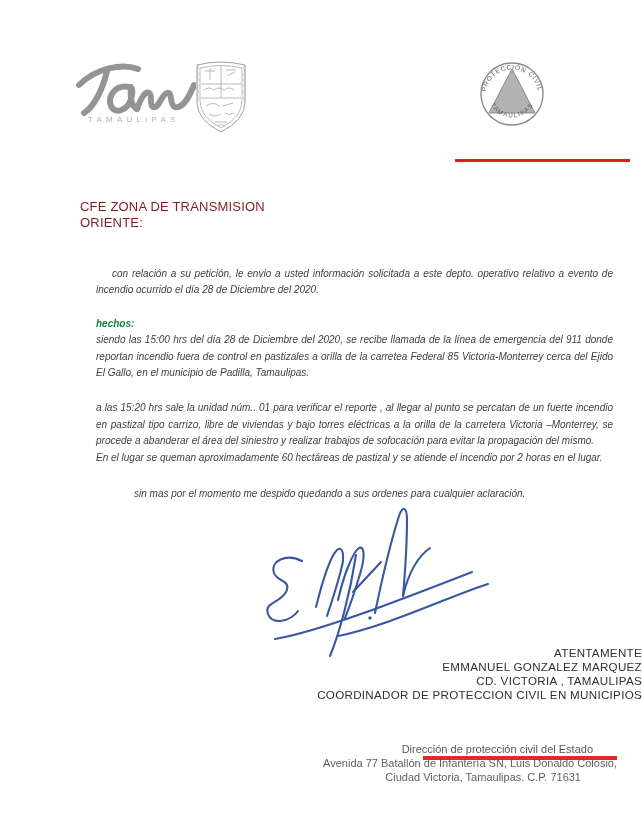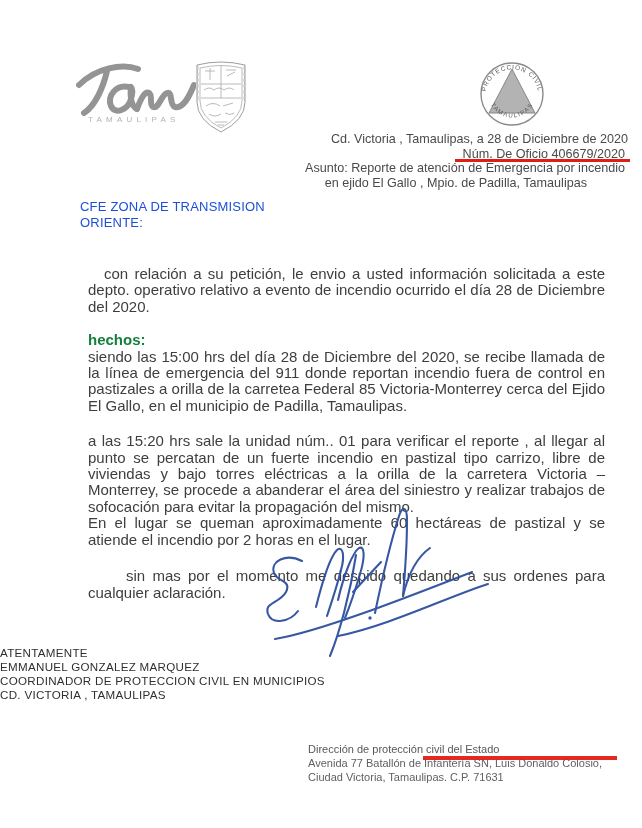--- a/index.html
+++ b/index.html
@@ -18,34 +18,34 @@
   .hdr{position:absolute;top:132px;right:14px;text-align:right;
        font-size:12.6px;line-height:14.6px;color:#4a4a4a;}
   .hdr .l2{margin-right:3px;}
   .hdr .l3{margin-right:3px;}
   .hdr .l4{margin-right:41px;}
   .redbar{position:absolute;background:#e01f14;z-index:3;}
   .redbar.oficio{left:455px;top:159px;width:175px;height:3px;}
   .redbar.footer{left:423px;top:756px;width:194px;height:4px;opacity:.95;}
   
   .addr{position:absolute;left:80px;top:199px;font-size:13px;line-height:15.6px;
-        color:#1d4ed8;letter-spacing:.2px;}
+        color:#7f1d1d;letter-spacing:.2px;}
   
-  .body{position:absolute;left:88px;top:266px;width:517px;
-        font-size:15px;line-height:16.4px;text-align:justify;color:#3e3e3e;}
+  .body{position:absolute;left:96px;top:266px;width:517px;
+        font-size:10px;line-height:16.4px;text-align:justify;color:#3e3e3e;font-style:italic;}
   .body .p1{text-indent:16px;margin:0 0 17px 0;}
   .body .hechos b{font-weight:bold;color:#15803d;}
   .body .p3block{margin-top:19px;}
   .body .closing{margin-top:20px;text-indent:38px;}
   
   .sig-svg{position:absolute;left:258px;top:503px;z-index:2;}
-  .sigblock{position:absolute;left:0;top:646px;width:642px;text-align:left;
+  .sigblock{position:absolute;left:0;top:646px;width:642px;text-align:right;
             font-size:11.6px;line-height:13.9px;color:#2f2f2f;letter-spacing:.3px;}
   
-  .foot{position:absolute;top:743px;right:40px;text-align:left;
+  .foot{position:absolute;top:743px;right:25px;text-align:right;
         font-size:11px;line-height:13.8px;color:#5f5f5f;}
   .foot .f1{margin-right:24px;color:#585858;}
   .foot .f3{margin-right:36px;}
 </style>
 </head>
 <body>
 
 <div class="page">
 
   <svg class="tam-logo" width="120" height="58" viewBox="0 0 120 58">
@@ -84,26 +84,20 @@
       <path id="arcBot" d="M 17,49 A 24,24 0 0 0 59,49"></path>
     </defs>
     <text font-size="6.4" letter-spacing="0.9" fill="#5e5e5e">
       <textPath href="#arcTop" startOffset="50%" text-anchor="middle">PROTECCIÓN CIVIL</textPath>
     </text>
     <text font-size="6.2" letter-spacing="1.4" fill="#5e5e5e">
       <textPath href="#arcBot" startOffset="50%" text-anchor="middle">TAMAULIPAS</textPath>
     </text>
   </svg>
 
-  <div class="hdr">
-    <div class="l1">Cd. Victoria , Tamaulipas, a 28 de Diciembre de 2020</div>
-    <div class="l2">Núm. De Oficio 406679/2020</div>
-    <div class="l3">Asunto: Reporte de atención de Emergencia por incendio</div>
-    <div class="l4">en ejido El Gallo , Mpio. de Padilla, Tamaulipas</div>
-  </div>
   <div class="redbar oficio"></div>
 
   <div class="addr">
     <div>CFE ZONA DE TRANSMISION</div>
     <div>ORIENTE:</div>
   </div>
 
   <div class="body">
     <p class="p1">con relación a su petición, le  envio a usted  información solicitada a este depto. operativo  relativo a evento de incendio ocurrido el día 28 de Diciembre del 2020.</p>
     <div class="hechos">
@@ -128,22 +122,22 @@
       <path d="M 17,136 C 60,129 142,97 214,69"></path>
       <path d="M 80,133 C 130,123 192,93 230,81"></path>
       <path d="M 98,52 C 92,92 81,131 72,153"></path>
       <circle cx="112" cy="115" r="1.7" fill="#2d4f9f" stroke="none"></circle>
     </g>
   </svg>
 
   <div class="sigblock">
     <div>ATENTAMENTE</div>
     <div>EMMANUEL GONZALEZ MARQUEZ</div>
+    <div>CD. VICTORIA , TAMAULIPAS</div>
     <div>COORDINADOR  DE PROTECCION CIVIL EN MUNICIPIOS</div>
-    <div>CD. VICTORIA , TAMAULIPAS</div>
   </div>
 
   <div class="foot">
     <div class="f1">Dirección de protección civil  del Estado</div>
     <div class="f2">Avenida 77 Batallón de Infantería SN, Luis Donaldo Colosio,</div>
     <div class="f3">Ciudad Victoria, Tamaulipas. C.P. 71631</div>
   </div>
   <div class="redbar footer"></div>
 
 </div>

